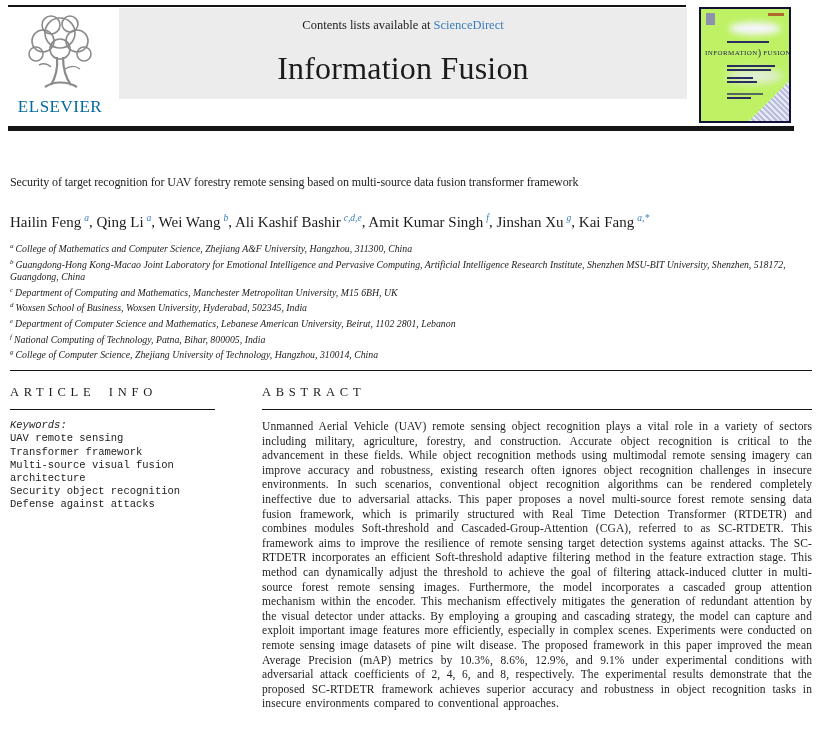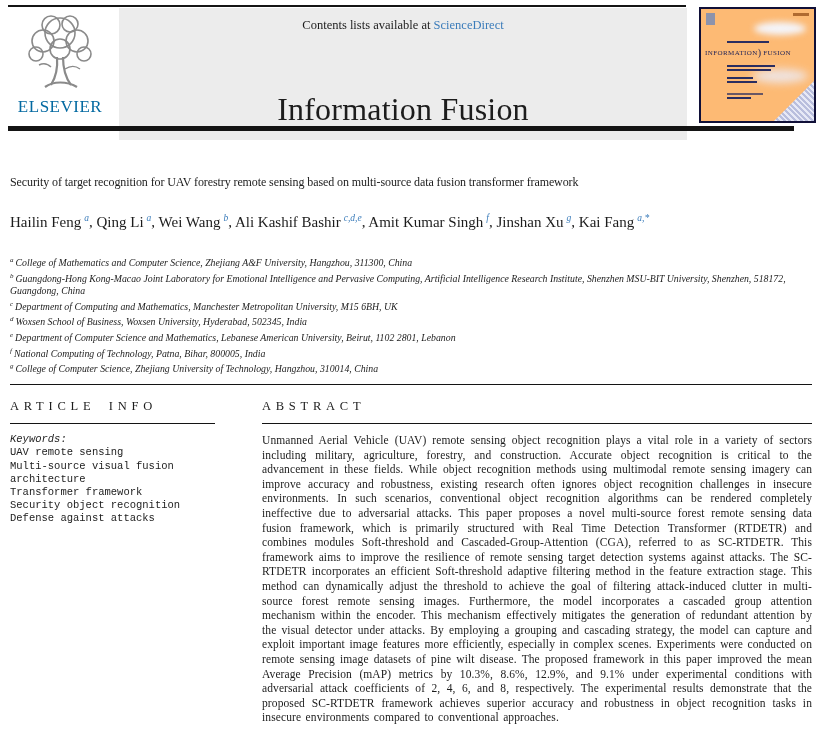--- a/index.html
+++ b/index.html
@@ -8,31 +8,31 @@
     font-family:"Liberation Serif",serif;color:#1c1c1c;overflow:hidden;
     -webkit-font-smoothing:antialiased;
   }
   
   .topline{position:absolute;left:8px;top:5px;width:678px;height:2px;background:#141414;}
   .headerbar{position:absolute;left:8px;top:126px;width:786px;height:5px;background:#141414;}
   .logo{position:absolute;left:8px;top:11px;width:104px;height:112px;text-align:center;}
   .logo svg{display:block;margin:0 auto;}
   .logo-word{font-family:"Liberation Serif",serif;font-size:17px;letter-spacing:.5px;margin-top:-2px;}
   .graybox{
-    position:absolute;left:119px;top:8px;width:568px;height:132px;background:#ececec;
+    position:absolute;left:119px;top:8px;width:568px;height:91px;background:#ececec;
     display:flex;flex-direction:column;align-items:center;justify-content:space-between;
     padding:10px 0 12px 0;box-sizing:border-box;
   }
   .contents-line{font-size:12.5px;}
   .journal-title{font-size:32px;letter-spacing:.2px;}
   .homepage-line{font-family:"Liberation Sans",sans-serif;font-size:12.5px;}
   a.link{text-decoration:none;cursor:pointer;}
   
   .cover{
-    position:absolute;left:699px;top:7px;width:117px;height:116px;background:#fdba74;
+    position:absolute;left:699px;top:7px;width:92px;height:116px;background:#bef264;
     border:2px solid #101038;box-sizing:border-box;overflow:hidden;cursor:pointer;
   }
   .cover .mini-logo{position:absolute;left:5px;top:4px;width:9px;height:12px;background:#8d93ac;
     box-shadow:0 14px 0 -5px #9aa0bb;}
   .cover .issn{position:absolute;right:5px;top:4px;width:16px;height:3px;background:#b06a30;}
   .cover .glow1{position:absolute;right:8px;top:13px;width:52px;height:13px;background:#f4f5fb;border-radius:50%;filter:blur(3px);}
   .cover .glow2{position:absolute;right:6px;top:60px;width:56px;height:14px;background:#eceefb;border-radius:50%;filter:blur(4px);opacity:.8;}
   .cover .tiny-bar{position:absolute;background:#2a2d60;height:2px;}
   .cover .cover-title{
     position:absolute;left:4px;top:38px;width:86px;text-align:center;
@@ -43,21 +43,21 @@
     position:absolute;right:-1px;bottom:-1px;width:42px;height:42px;
     background:repeating-linear-gradient(45deg,#b9bedd 0 2px,#e7e9f6 2px 4px);
     clip-path:polygon(100% 0,100% 100%,0 100%);
   }
   
   .main{position:absolute;left:10px;top:168px;width:802px;}
   .title{font-size:12px;line-height:29px;font-weight:400;max-width:672px;margin:0;letter-spacing:-0.1px;}
   .authors{margin-top:11px;font-size:15px;line-height:21px;max-width:690px;}
   .authors sup{color:#3b7cba;font-size:9.5px;font-style:italic;margin-left:3px;}
   .author:last-of-type .sep{display:none;}
-  .affils{margin-top:21px;font-size:9.8px;line-height:12.4px;font-style:italic;}
+  .affils{margin-top:7px;font-size:9.8px;line-height:12.4px;font-style:italic;}
   .affil sup{font-size:7px;font-style:italic;margin-right:2px;}
   .rule-full{border:none;border-top:1.5px solid #141414;margin:8px 0 0 0;width:802px;}
   
   .cols{display:flex;margin-top:14px;}
   .col-left{width:218px;flex:0 0 218px;}
   .col-right{flex:1;margin-left:34px;}
   .sec-head{
     font-size:12.5px;letter-spacing:.38em;word-spacing:.45em;font-weight:400;margin:0;
     padding-bottom:9px;border-bottom:1.2px solid #141414;
   }
@@ -161,23 +161,23 @@
 
   <div class="cols">
 
     <div class="col-left">
       <h2 class="sec-head">ARTICLE INFO</h2>
       <div class="keywords">
         <div class="kw-label">Keywords:</div>
 
           <div class="keyword">UAV remote sensing</div>
 
+          <div class="keyword">Transformer framework</div>
+
           <div class="keyword">Multi-source visual fusion architecture</div>
-
-          <div class="keyword">Transformer framework</div>
 
           <div class="keyword">Security object recognition</div>
 
           <div class="keyword">Defense against attacks</div>
 
       </div>
     </div>
 
     <div class="col-right">
       <h2 class="sec-head">ABSTRACT</h2>

